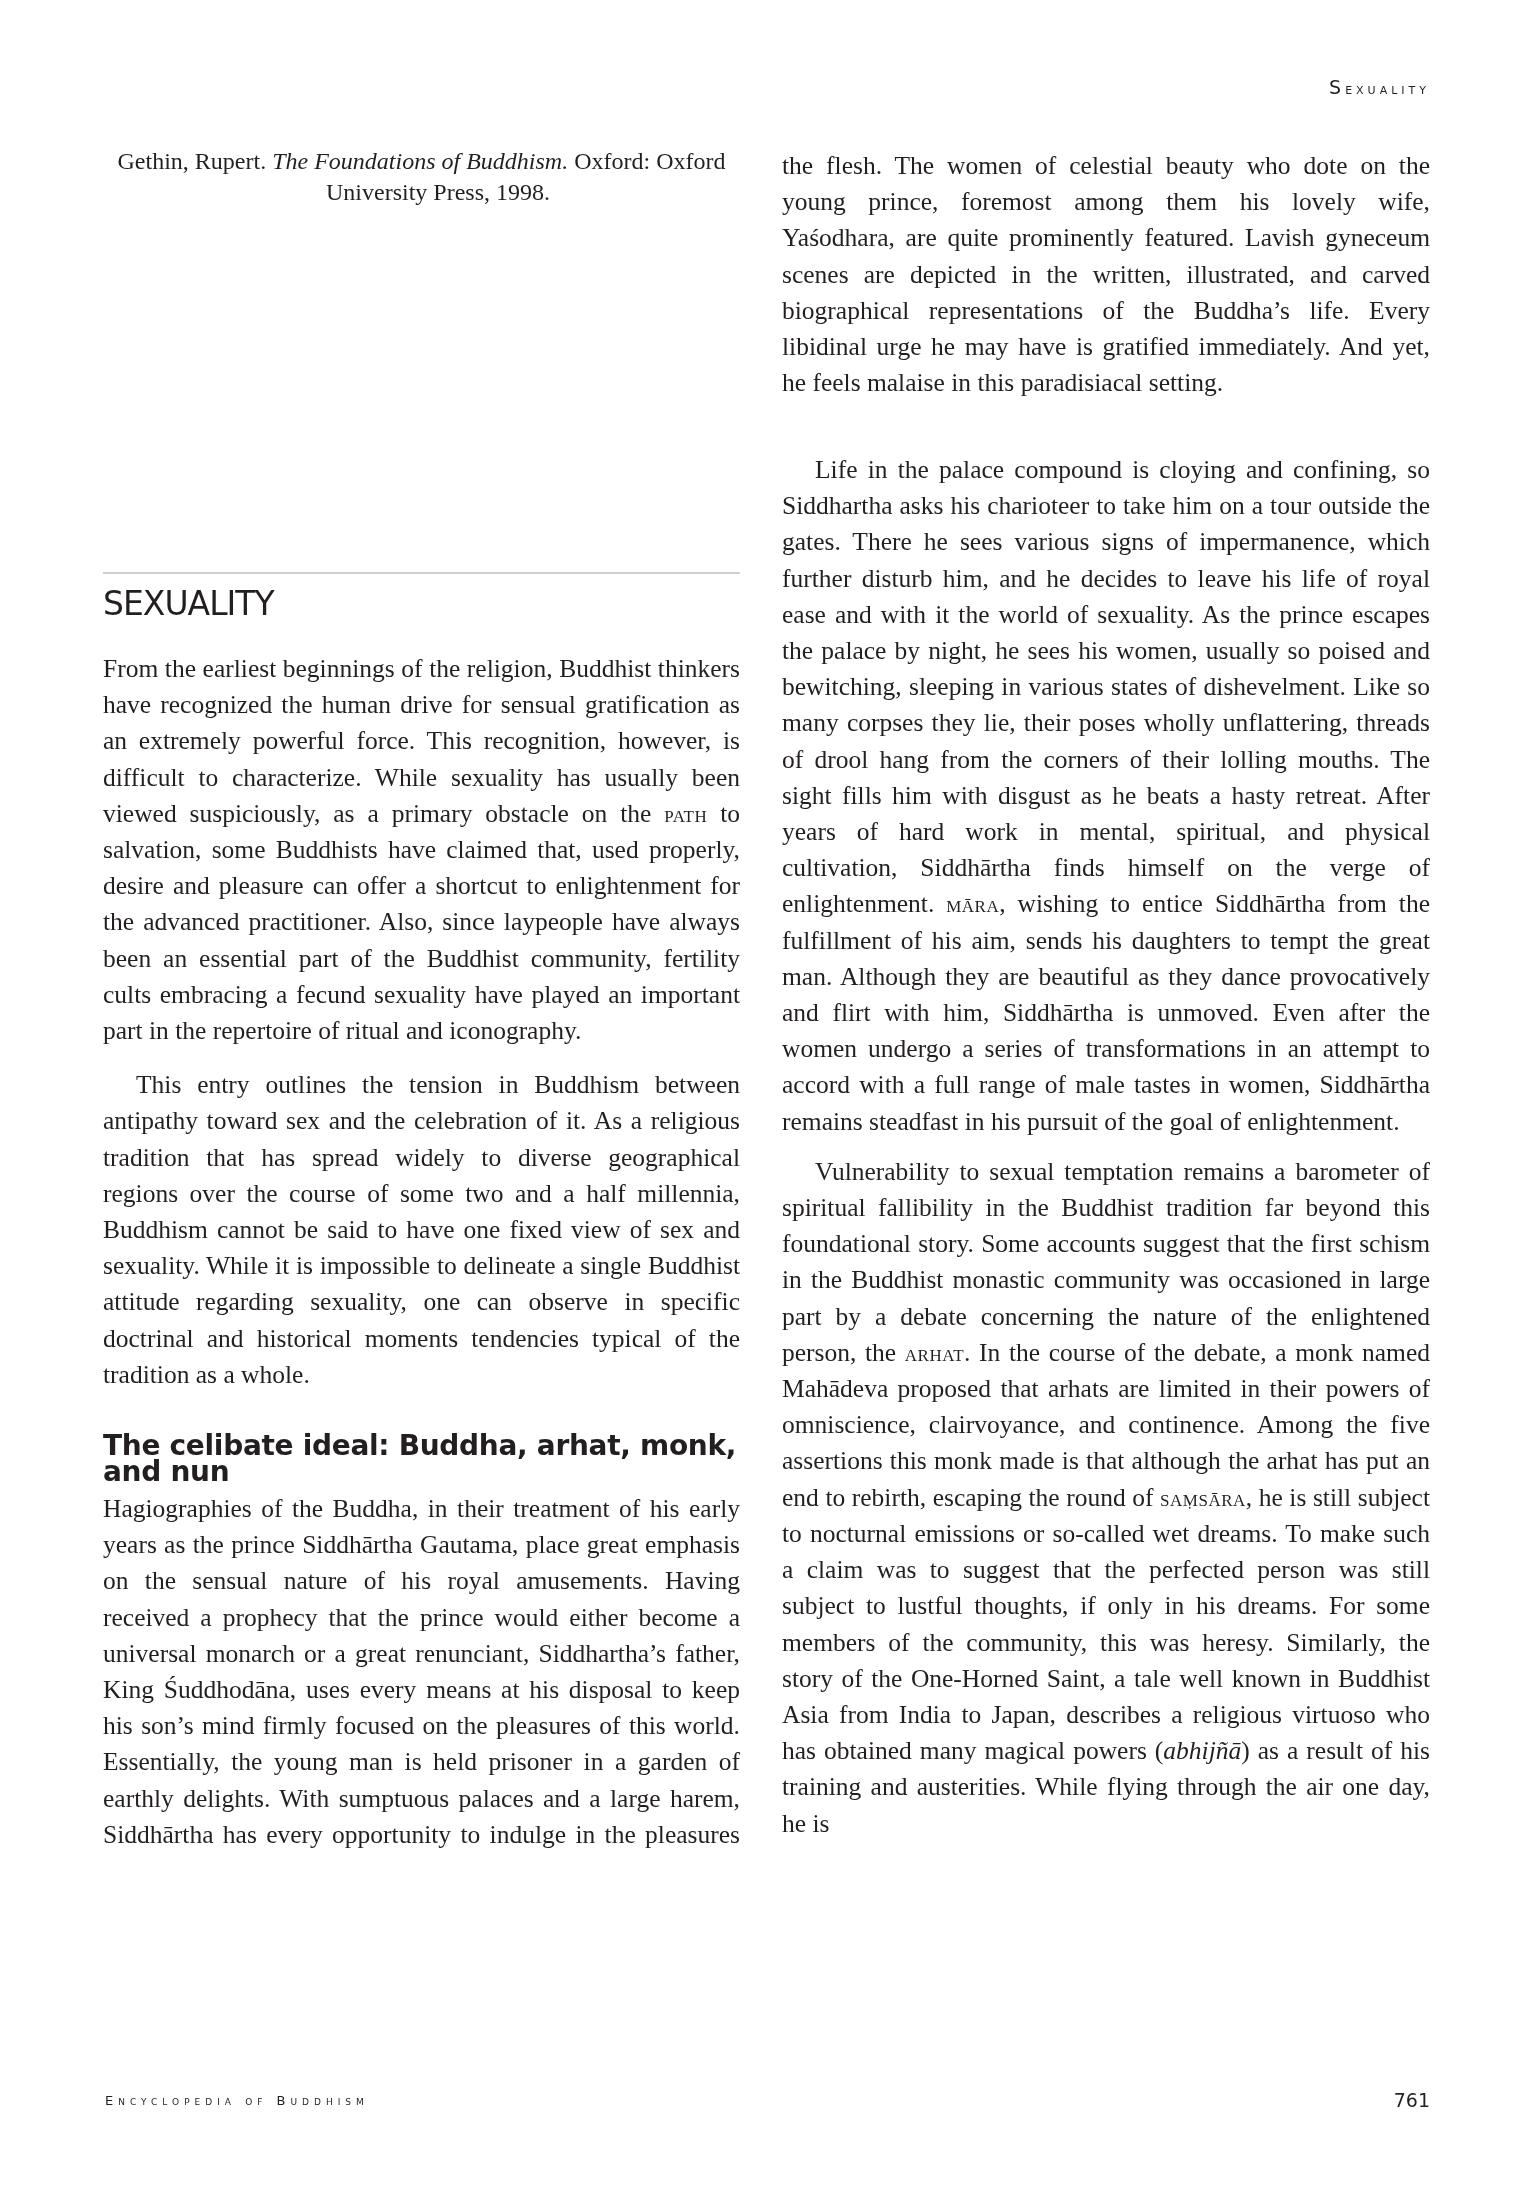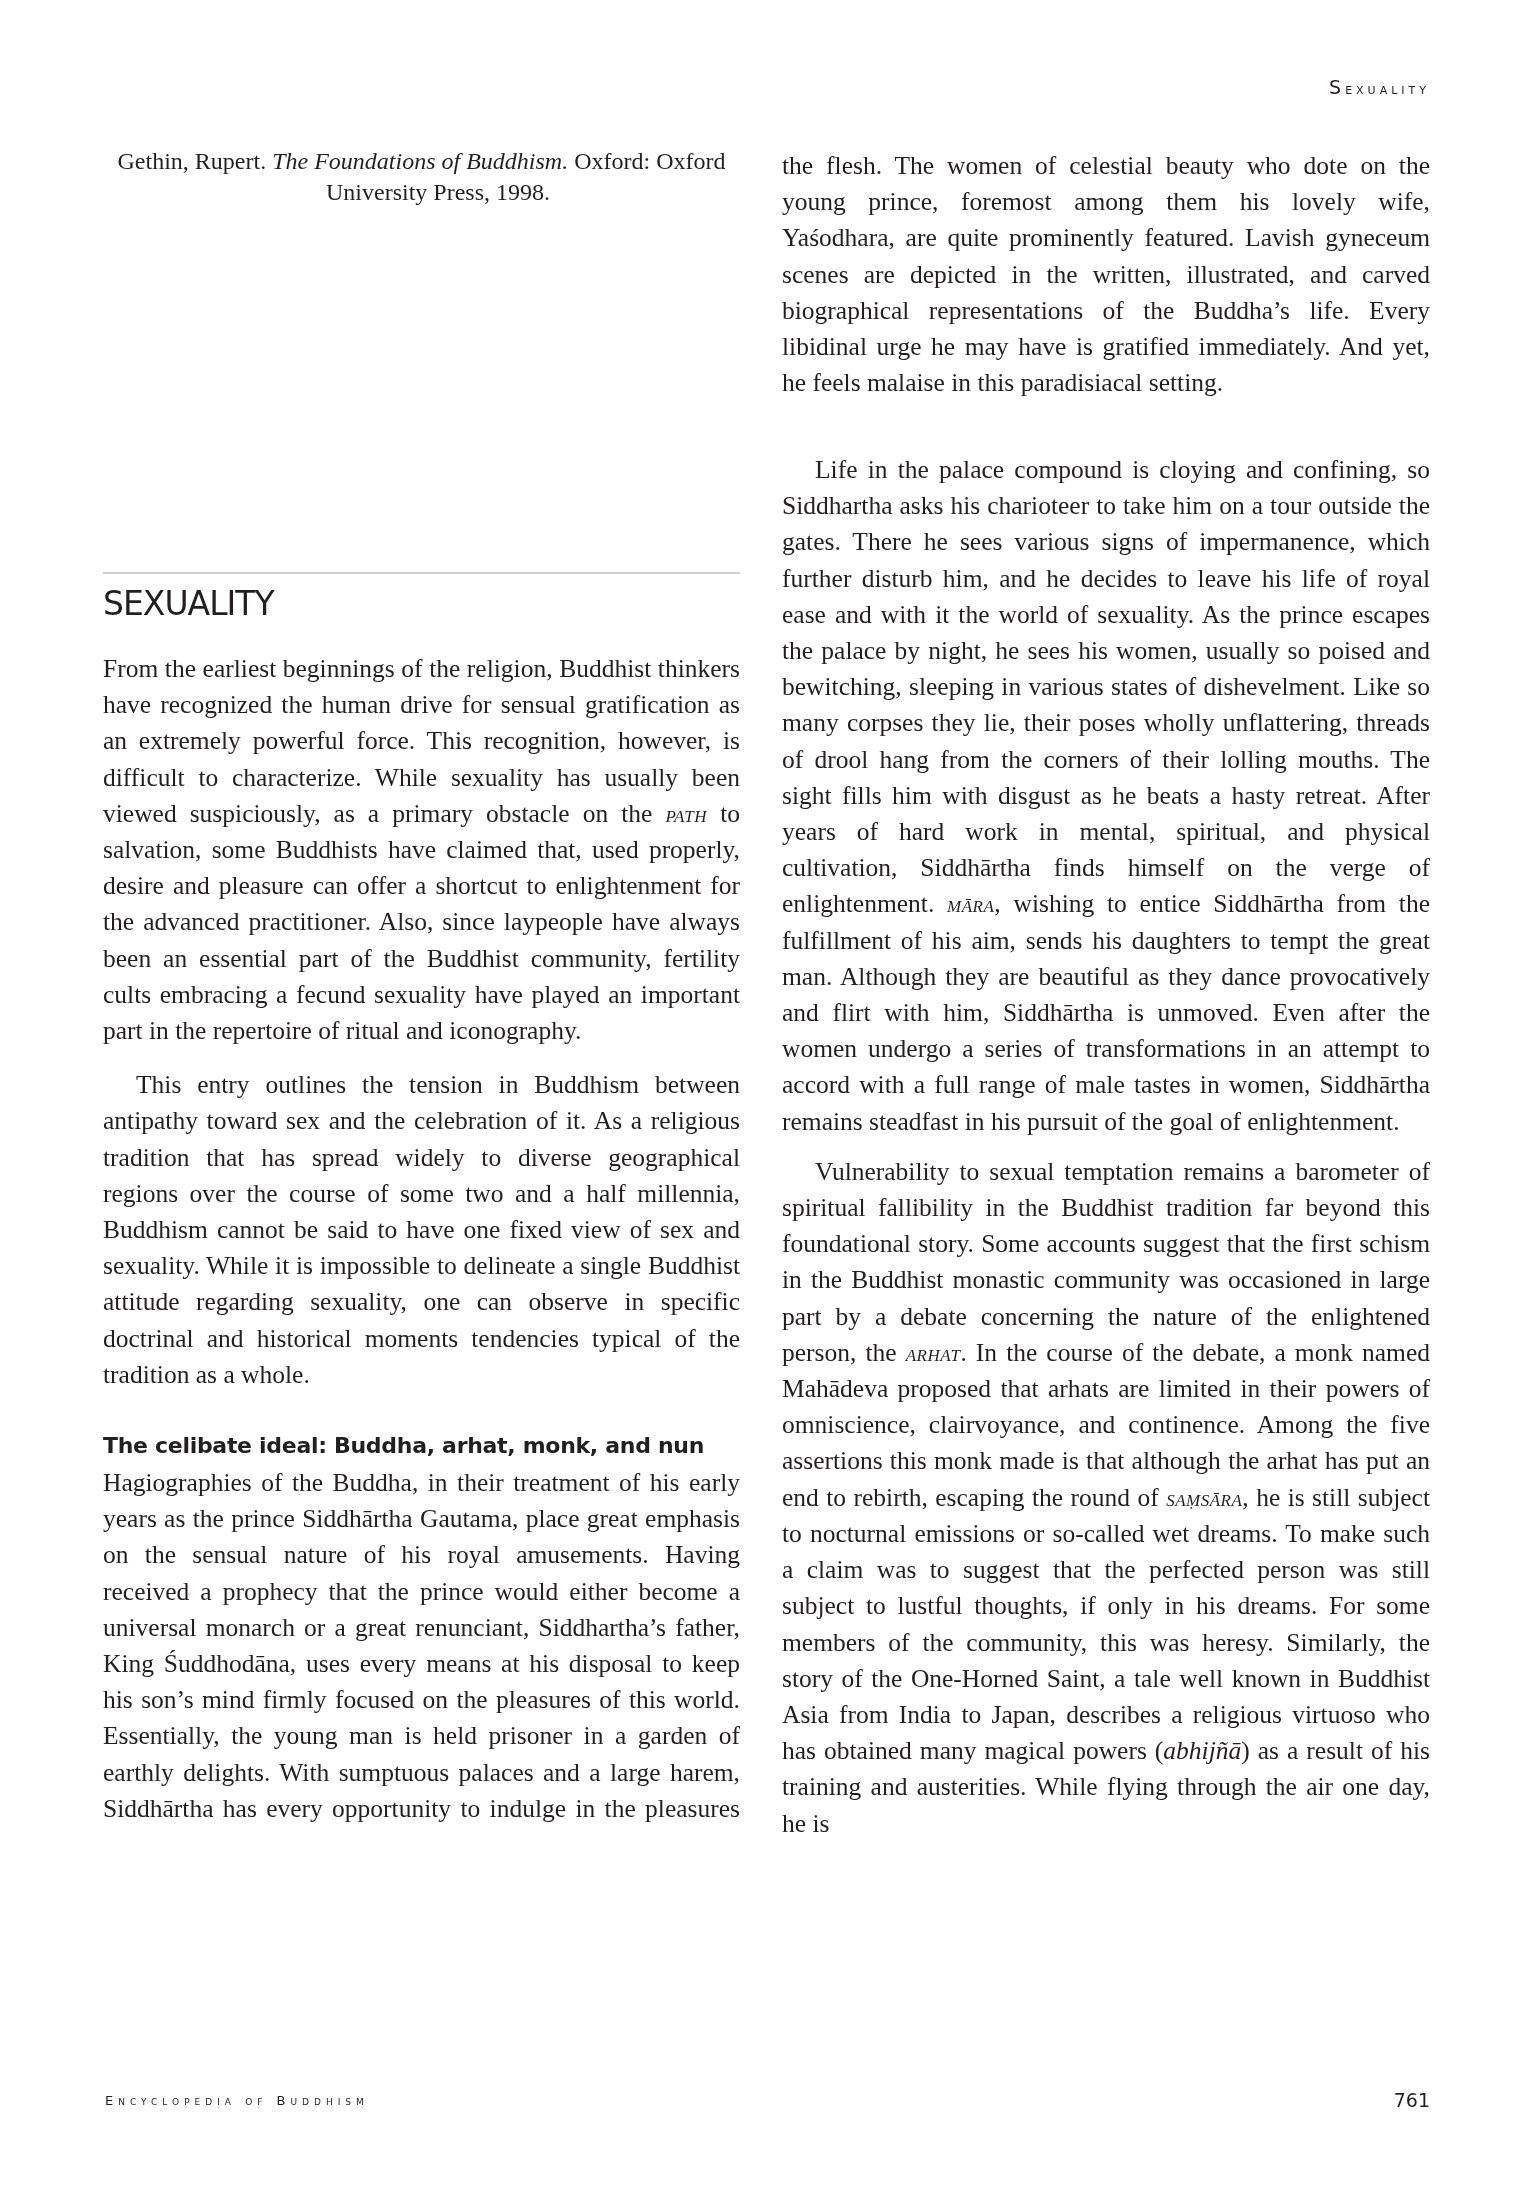--- a/index.html
+++ b/index.html
@@ -7,28 +7,28 @@
          font-family: "Liberation Serif", "DejaVu Serif", serif; color: #231f20; }
   .running-head { position: absolute; top: 76px; right: 92px; font-family: "DejaVu Sans", "Liberation Sans", sans-serif;
          font-size: 16px; letter-spacing: 4px; font-variant: small-caps; text-transform: lowercase; color: #231f20; }
   .running-head::first-letter { text-transform: uppercase; font-size: 19px; }
   .col { position: absolute; top: 146px; width: 637px; }
   .col-left { left: 103px; }
   .col-right { left: 782px; width: 648px; top: 148px; }
   .p { font-size: 25.5px; line-height: 36.2px; text-align: justify; margin: 0; hyphens: manual; }
   .p.indent { text-indent: 33px; }
   .p + .p { margin-top: 13px; }
-  .sc { font-variant: small-caps; text-transform: lowercase; font-size: 24px; letter-spacing: 0.5px; font-style: italic; }
+  .sc { font-variant: small-caps; text-transform: lowercase; font-size: 24px; letter-spacing: 0.5px; }
   .biblio-title { font-style: italic; font-weight: bold; font-size: 24px; margin: 0 0 16px 0; }
   .bib-entry { font-size: 24px; line-height: 31px; padding-left: 33px; text-indent: -33px; margin: 0 0 17px 0; text-align: center; }
   .author-sig { text-align: right; font-size: 24px; font-variant: small-caps; margin-top: 6px; letter-spacing: 0.5px; }
   .divider { position: absolute; left: 103px; top: 572px; width: 637px; height: 2px; background: #cfcfcf; }
   .entry-title { position: absolute; left: 103px; top: 584px; font-family: "DejaVu Sans", "Liberation Sans", sans-serif;
          font-size: 33px; font-weight: normal; letter-spacing: -1px; margin: 0; color: #231f20; }
-  .subhead { font-family: "DejaVu Sans", "Liberation Sans", sans-serif; font-weight: bold; font-size: 22px;
+  .subhead { font-family: "DejaVu Sans", "Liberation Sans", sans-serif; font-weight: bold; font-size: 28px;
          line-height: 26px; margin: 28px 0 6px 0; letter-spacing: -0.3px; }
   .footer-title { position: absolute; left: 105px; top: 2093px; font-family: "DejaVu Sans", "Liberation Sans", sans-serif;
          font-size: 13px; letter-spacing: 5px; font-variant: small-caps; }
   .page-number { position: absolute; right: 92px; top: 2089px; font-family: "DejaVu Sans", "Liberation Sans", sans-serif;
          font-size: 19px; }
   i { font-style: italic; }
 </style>
 </head>
 <body>
 

